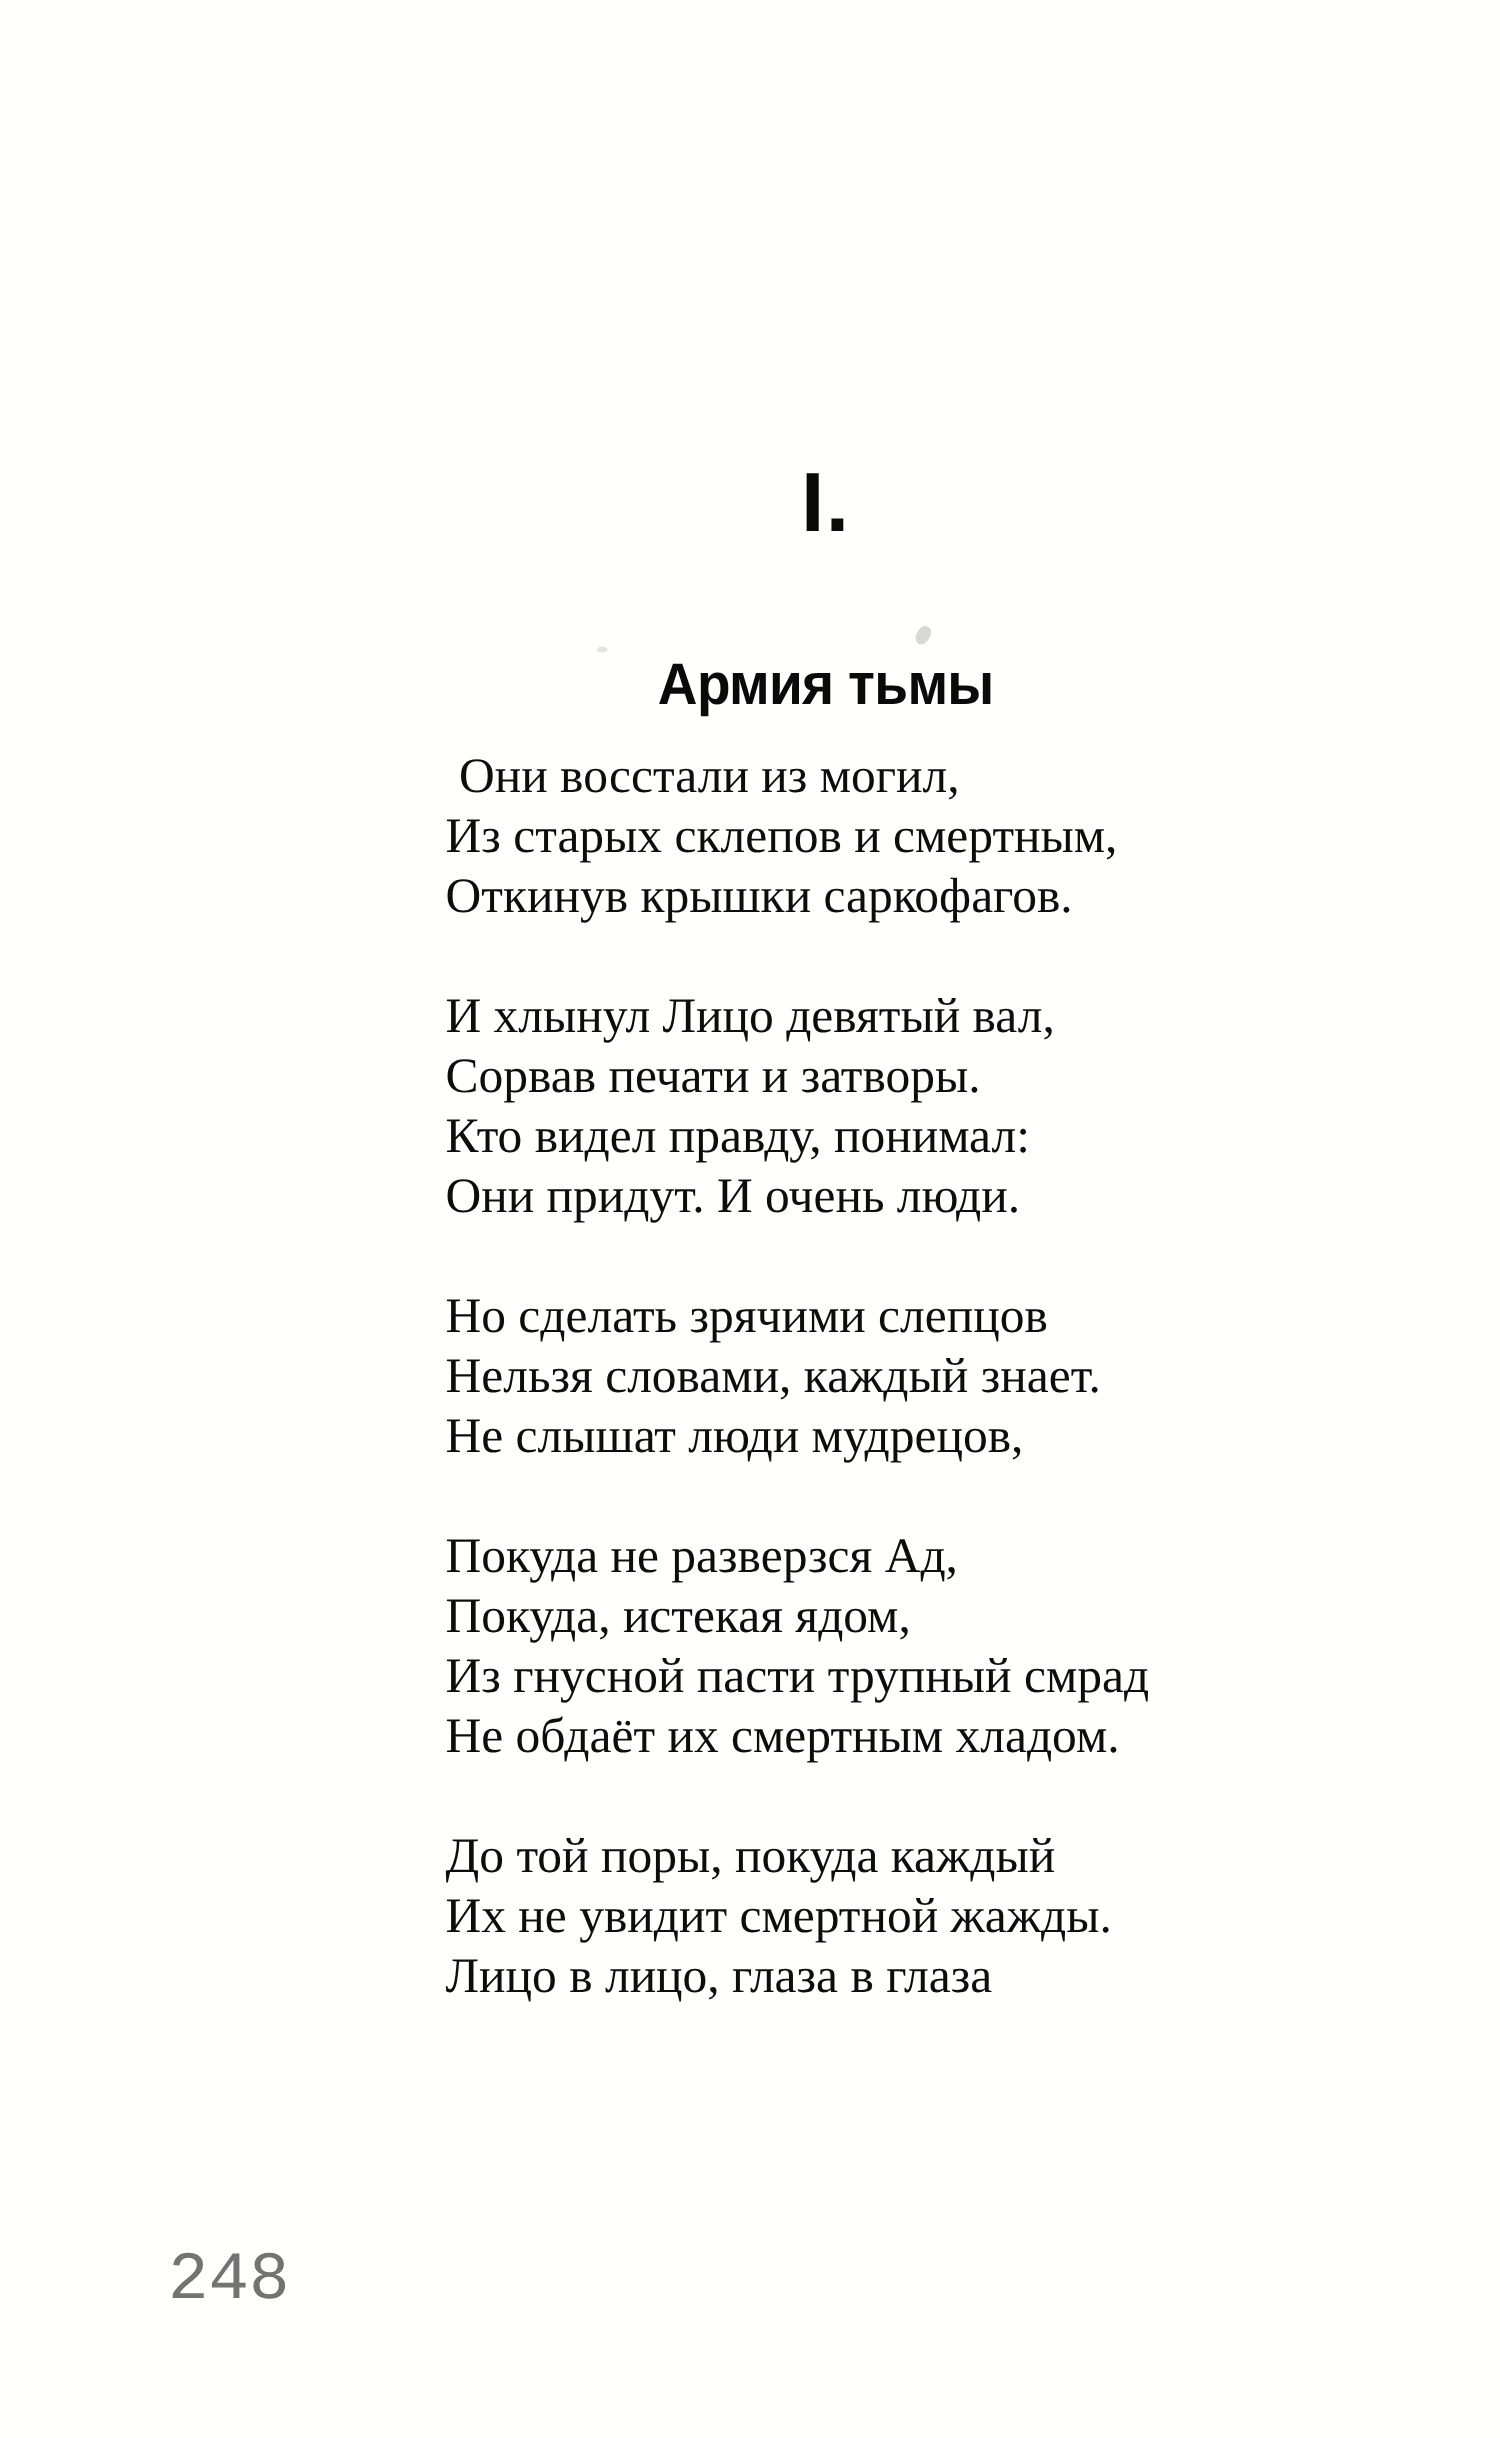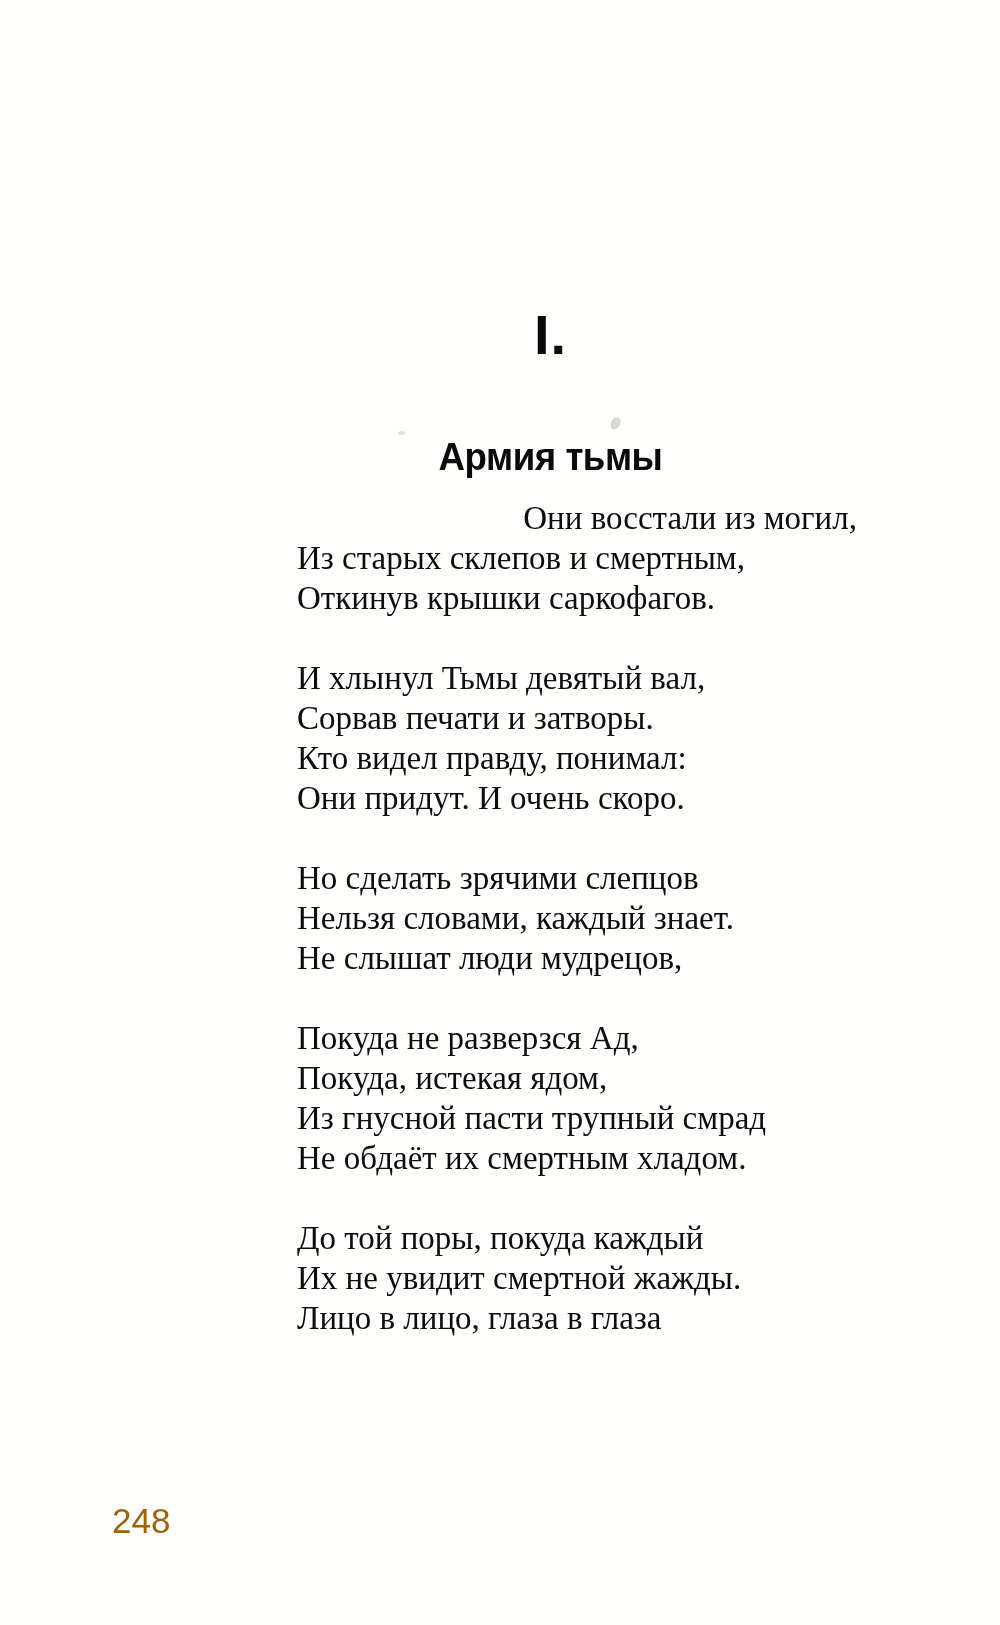--- a/index.html
+++ b/index.html
@@ -57,30 +57,30 @@
     font-family: "Liberation Serif", serif;
     font-size: 33px;
     line-height: 40px;
     color: #0d0d0d;
   }
 
   .stanza { margin-bottom: 40px; }
 
   .line { white-space: nowrap; }
 
-  .line.indent-first { padding-left: 9px; text-align: right; }
+  .line.indent-first { padding-left: 9px; }
 
   .page-number {
     position: absolute;
     top: 1502px;
     left: 112px;
-    font-family: Liberation Sans, sans-serif;
-    font-size: 35px;
+    font-family: Liberation Mono, monospace;
+    font-size: 45px;
     line-height: 38px;
-    color: #a16207;
+    color: #737373;
   }
 
   .scan-artifact {
     position: absolute;
     top: 417px;
     left: 611px;
     width: 9px;
     height: 13px;
     background: #d8d8d6;
     border-radius: 50% 40% 55% 45%;
@@ -111,24 +111,24 @@
 
   <div class="poem">
 
     <div class="stanza">
       <div class="line indent-first">Они восстали из могил,</div>
       <div class="line">Из старых склепов и смертным,</div>
       <div class="line">Откинув крышки саркофагов.</div>
     </div>
 
     <div class="stanza">
-      <div class="line">И хлынул Тьмы девятый вал,</div>
+      <div class="line">И хлынул Лицо девятый вал,</div>
       <div class="line">Сорвав печати и затворы.</div>
       <div class="line">Кто видел правду, понимал:</div>
-      <div class="line">Они придут. И очень скоро.</div>
+      <div class="line">Они придут. И очень люди.</div>
     </div>
 
     <div class="stanza">
       <div class="line">Но сделать зрячими слепцов</div>
       <div class="line">Нельзя словами, каждый знает.</div>
       <div class="line">Не слышат люди мудрецов,</div>
     </div>
 
     <div class="stanza">
       <div class="line">Покуда не разверзся Ад,</div>

